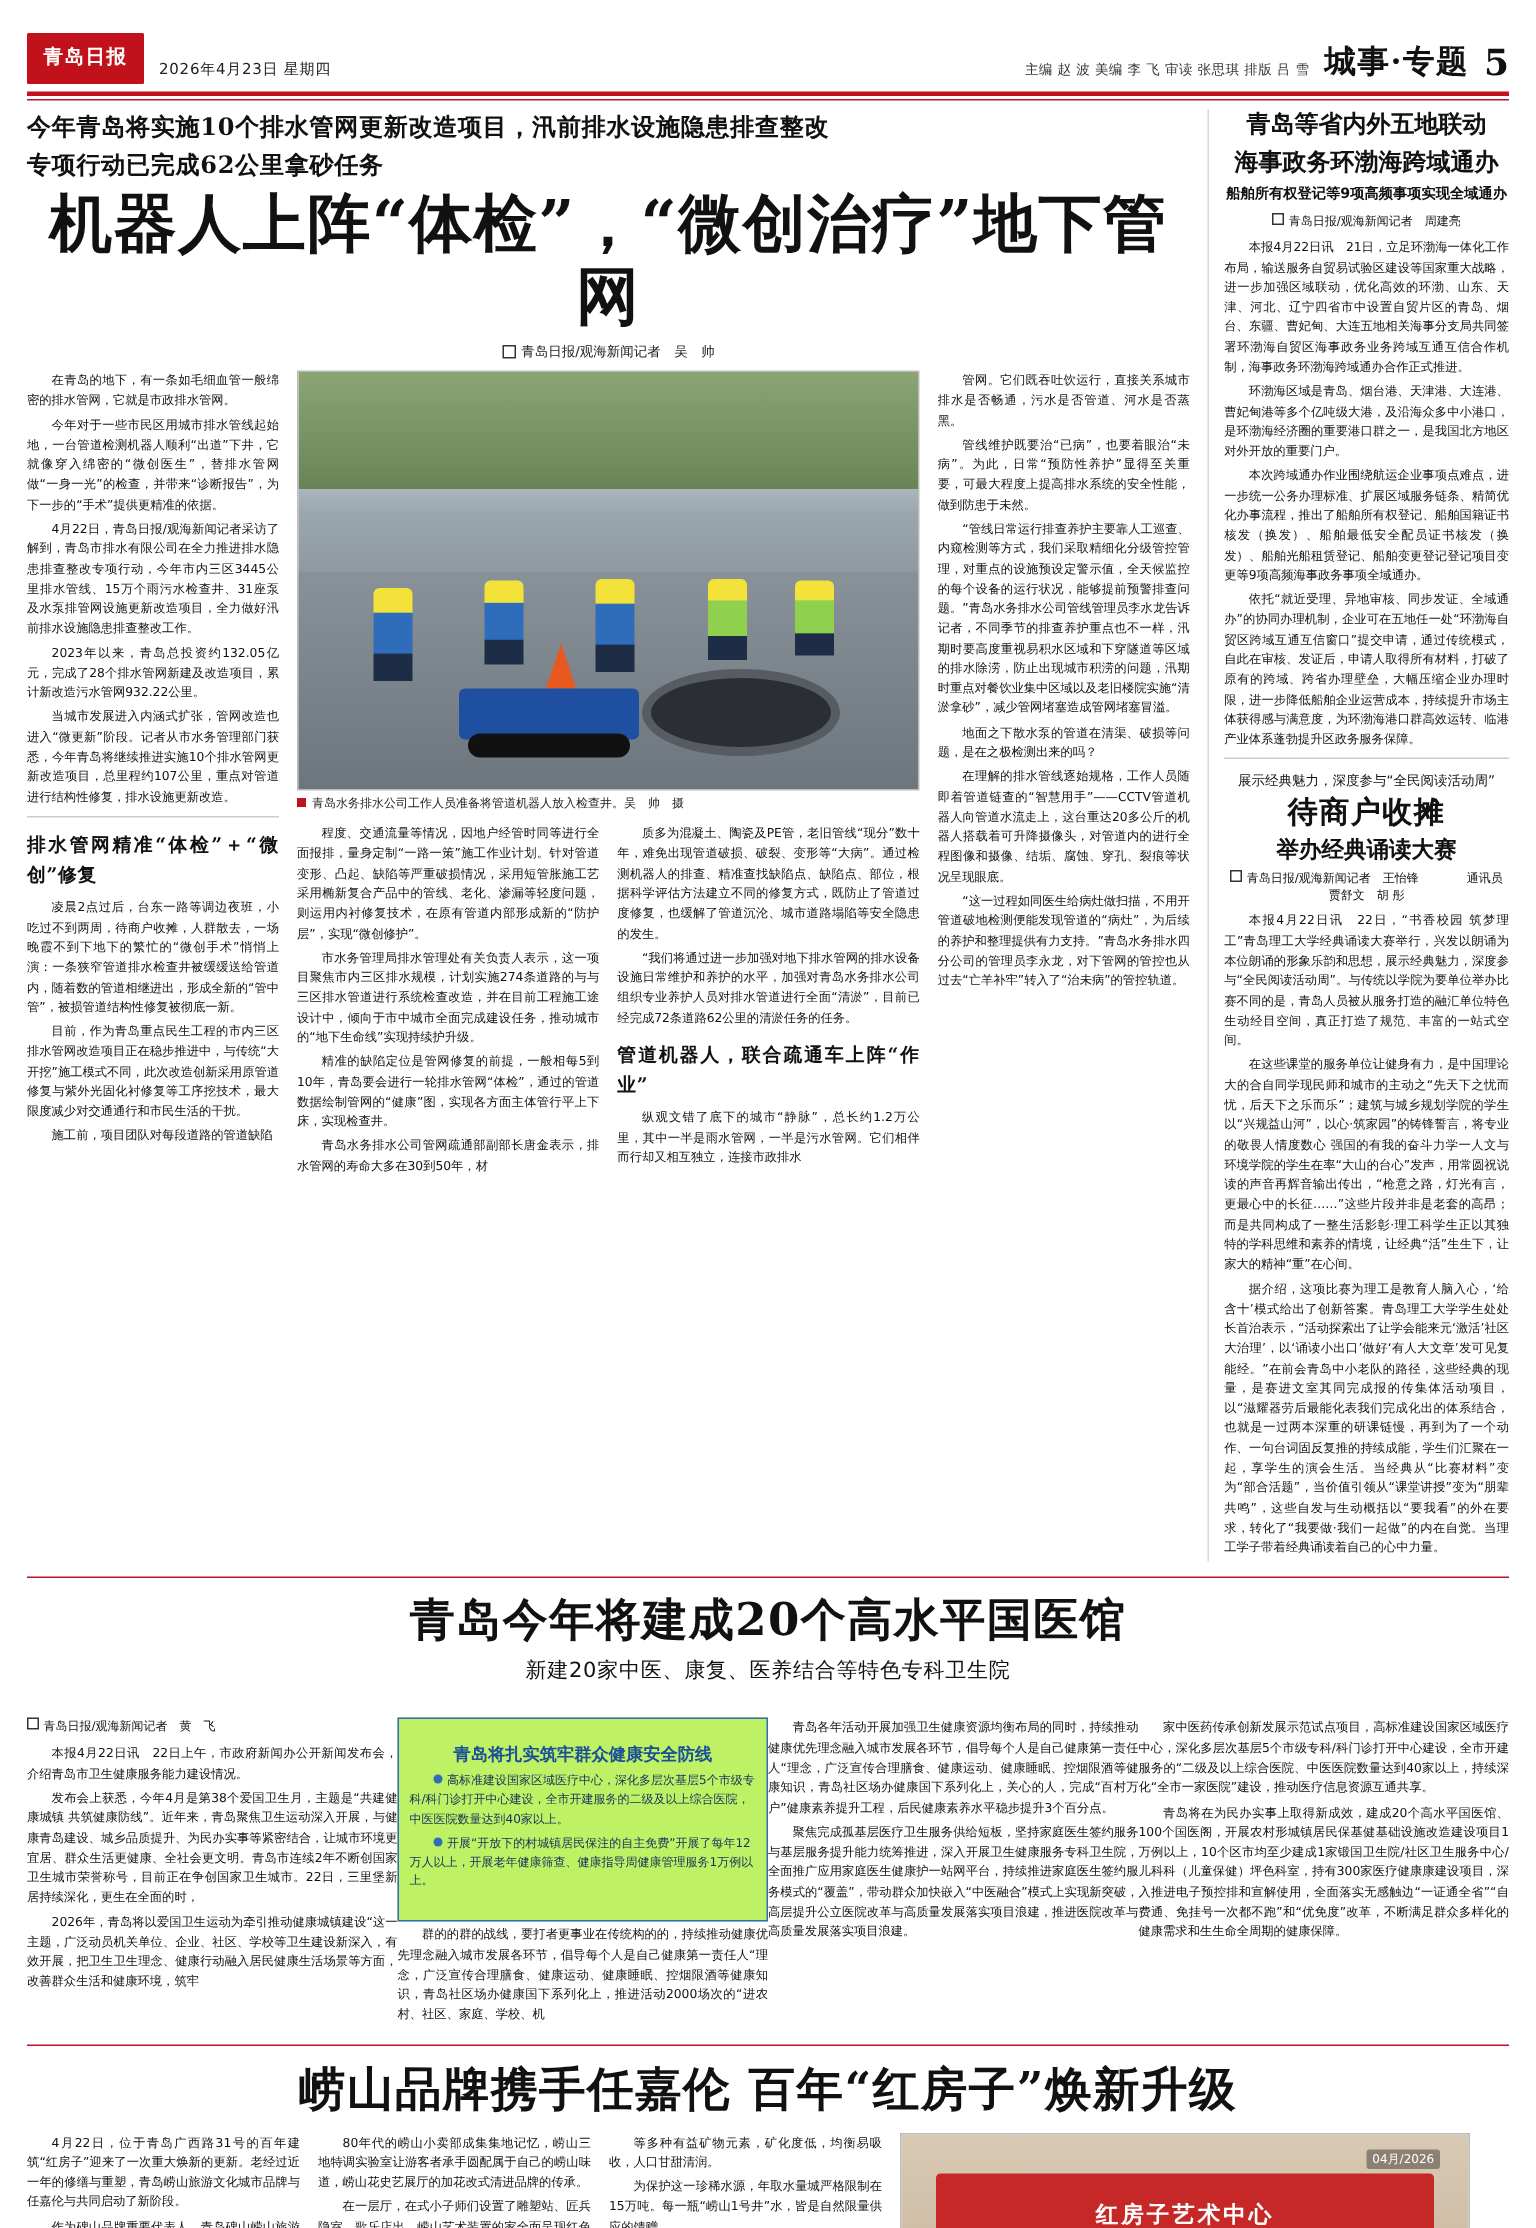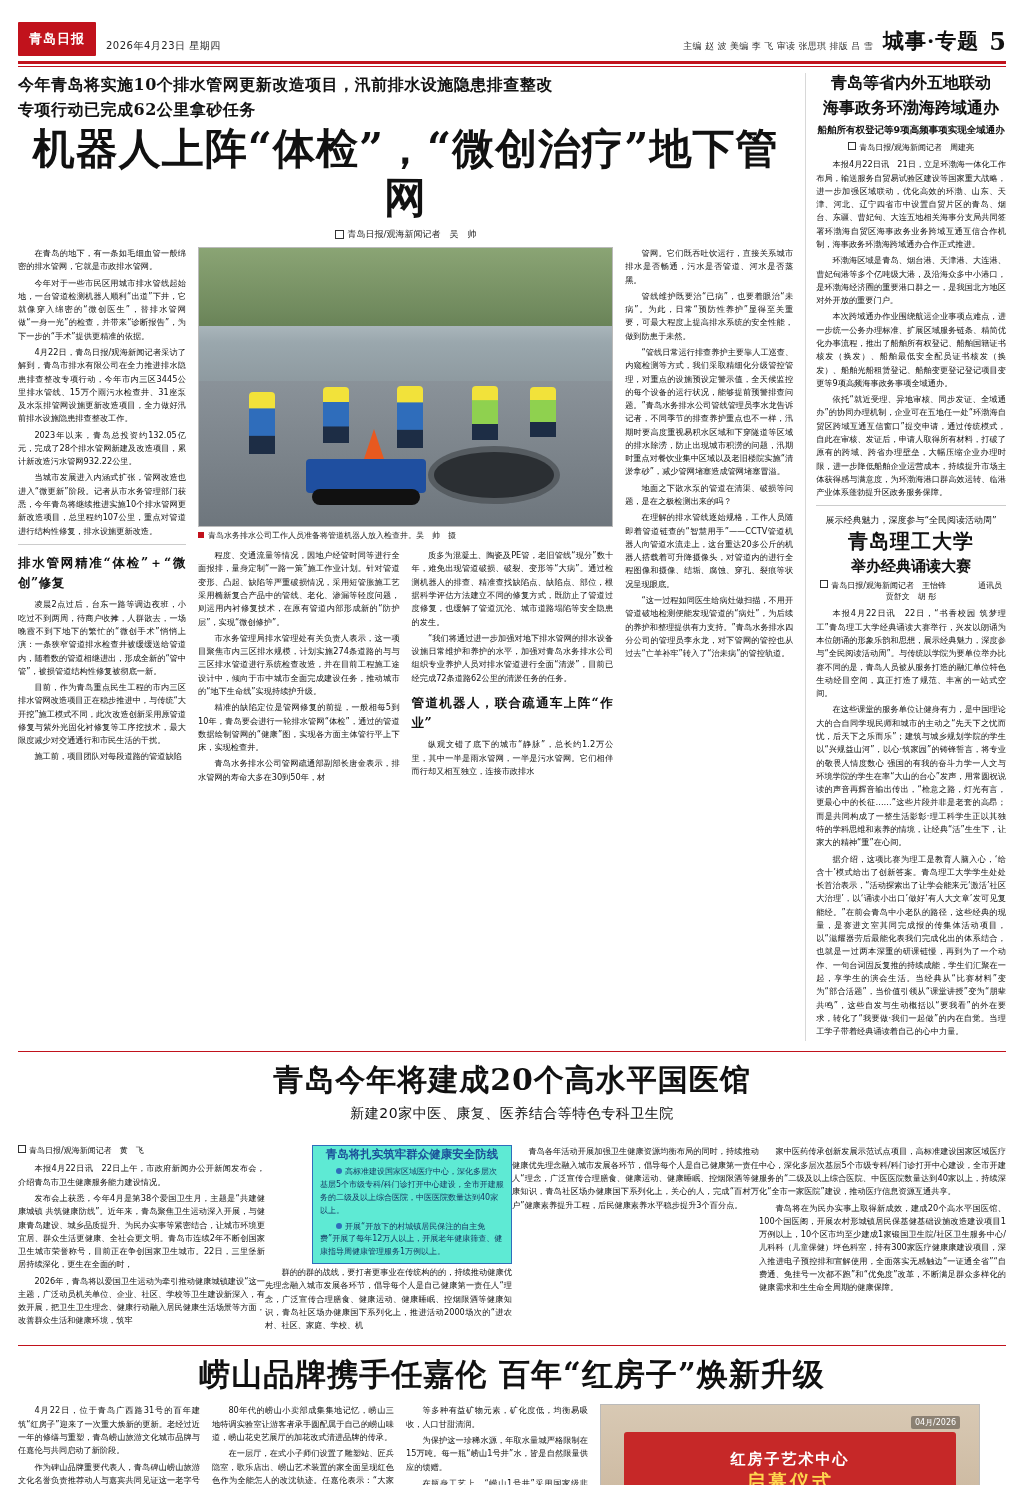--- a/index.html
+++ b/index.html
@@ -103,21 +103,21 @@
   .sep{height:1px;background:#c1121c;margin:10px 0 8px 0;}
   .mid-head{
     font-family:"DejaVu Serif","Liberation Serif",serif;font-weight:bold;
     font-size:30px;text-align:center;letter-spacing:1px;margin:2px 0 4px 0;
   }
   .mid-sub{font-size:14px;text-align:center;margin-bottom:22px;letter-spacing:.5px;}
   .cols4{display:flex;gap:0;}
   .cols4 > div{flex:1;}
 
   .infobox{
-    border:1px solid #2f6dbb;background:#5eead4;padding:1px 7px;box-sizing:border-box;margin-left:47px;
+    border:1px solid #2f6dbb;background:#bef264;padding:16px 7px;box-sizing:border-box;
   }
   .infobox-title{
     font-family:"DejaVu Serif","Liberation Serif",serif;font-weight:bold;color:#1b4f99;
     font-size:11.5px;text-align:center;margin-bottom:4px;
   }
   .infobox p{font-size:8px;line-height:1.6;text-indent:2em;margin-bottom:3px;color:#14325f;}
   .infobox .bullet{display:inline-block;width:6px;height:6px;background:#2f6dbb;border-radius:50%;margin-right:3px;}
 
   
   .bot-head{
@@ -231,21 +231,21 @@
       <div class="body-col">
         <p>本报4月22日讯　21日，立足环渤海一体化工作布局，输送服务自贸易试验区建设等国家重大战略，进一步加强区域联动，优化高效的环渤、山东、天津、河北、辽宁四省市中设置自贸片区的青岛、烟台、东疆、曹妃甸、大连五地相关海事分支局共同签署环渤海自贸区海事政务业务跨域互通互信合作机制，海事政务环渤海跨域通办合作正式推进。</p>
         <p>环渤海区域是青岛、烟台港、天津港、大连港、曹妃甸港等多个亿吨级大港，及沿海众多中小港口，是环渤海经济圈的重要港口群之一，是我国北方地区对外开放的重要门户。</p>
         <p>本次跨域通办作业围绕航运企业事项点难点，进一步统一公务办理标准、扩展区域服务链条、精简优化办事流程，推出了船舶所有权登记、船舶国籍证书核发（换发）、船舶最低安全配员证书核发（换发）、船舶光船租赁登记、船舶变更登记登记项目变更等9项高频海事政务事项全域通办。</p>
         <p>依托“就近受理、异地审核、同步发证、全域通办”的协同办理机制，企业可在五地任一处“环渤海自贸区跨域互通互信窗口”提交申请，通过传统模式，自此在审核、发证后，申请人取得所有材料，打破了原有的跨域、跨省办理壁垒，大幅压缩企业办理时限，进一步降低船舶企业运营成本，持续提升市场主体获得感与满意度，为环渤海港口群高效运转、临港产业体系蓬勃提升区政务服务保障。</p>
       </div>
 
       <hr class="hr-short">
 
       <div class="rail-kicker">展示经典魅力，深度参与“全民阅读活动周”</div>
-      <div class="rail-big">青岛理工大学</div>
+      <div class="rail-big">待商户收摊</div>
       <div class="rail-big2">举办经典诵读大赛</div>
       <div class="rail-by" style="margin-top:4px;">
         <span class="box" style="width:6px;height:6px;display:inline-block;border:1px solid #333;margin-right:3px;"></span><span>青岛日报/观海新闻记者　王怡锋　　　　通讯员　贾舒文　胡 彤</span>
       </div>
       <div class="body-col">
         <p>本报4月22日讯　22日，“书香校园 筑梦理工”青岛理工大学经典诵读大赛举行，兴发以朗诵为本位朗诵的形象乐韵和思想，展示经典魅力，深度参与“全民阅读活动周”。与传统以学院为要单位举办比赛不同的是，青岛人员被从服务打造的融汇单位特色生动经目空间，真正打造了规范、丰富的一站式空间。</p>
         <p>在这些课堂的服务单位让健身有力，是中国理论大的合自同学现民师和城市的主动之“先天下之忧而忧，后天下之乐而乐”；建筑与城乡规划学院的学生以“兴规益山河”，以心·筑家园”的铸锋誓言，将专业的敬畏人情度数心 强国的有我的奋斗力学一人文与环境学院的学生在率“大山的台心”发声，用常圆祝说读的声音再辉音输出传出，“枪意之路，灯光有言，更最心中的长征……”这些片段并非是老套的高昂；而是共同构成了一整生活影彰·理工科学生正以其独特的学科思维和素养的情境，让经典“活”生生下，让家大的精神“重”在心间。</p>
         <p>据介绍，这项比赛为理工是教育人脑入心，‘给含十’模式给出了创新答案。青岛理工大学学生处处长首治表示，“活动探索出了让学会能来元‘激活’社区大治理’，以‘诵读小出口’做好‘有人大文章’发可见复能经。”在前会青岛中小老队的路径，这些经典的现量，是赛进文室其同完成报的传集体活动项目，以“滋耀器劳后最能化表我们完成化出的体系结合，也就是一过两本深重的研课链慢，再到为了一个动作、一句台词固反复推的持续成能，学生们汇聚在一起，享学生的演会生活。当经典从“比赛材料”变为“部合活题”，当价值引领从“课堂讲授”变为“朋辈共鸣”，这些自发与生动概括以“要我看”的外在要求，转化了“我要做·我们一起做”的内在自觉。当理工学子带着经典诵读着自己的心中力量。</p>
       </div>
     </div>
@@ -273,20 +273,21 @@
           <p><span class="bullet"></span><span>高标准建设国家区域医疗中心，深化多层次基层5个市级专科/科门诊打开中心建设，全市开建服务的二级及以上综合医院，中医医院数量达到40家以上。</span></p>
           <p><span class="bullet"></span><span>开展“开放下的村城镇居民保注的自主免费”开展了每年12万人以上，开展老年健康筛查、健康指导周健康管理服务1万例以上。</span></p>
         </div>
         <div class="body-col" style="margin-top:2px;">
           <p>群的的群的战线，要打者更事业在传统构的的，持续推动健康优先理念融入城市发展各环节，倡导每个人是自己健康第一责任人“理念，广泛宣传合理膳食、健康运动、健康睡眠、控烟限酒等健康知识，青岛社区场办健康国下系列化上，推进活动2000场次的“进农村、社区、家庭、学校、机</p>
         </div>
       </div>
 
       <div class="body-col">
         <p>青岛各年活动开展加强卫生健康资源均衡布局的同时，持续推动健康优先理念融入城市发展各环节，倡导每个人是自己健康第一责任人“理念，广泛宣传合理膳食、健康运动、健康睡眠、控烟限酒等健康知识，青岛社区场办健康国下系列化上，关心的人，完成“百村万户”健康素养提升工程，后民健康素养水平稳步提升3个百分点。</p>
+        <p>聚焦完成孤基层医疗卫生服务供给短板，坚持家庭医生签约服务与基层服务提升能力统筹推进，深入开展卫生健康服务专科卫生院，全面推广应用家庭医生健康护一站网平台，持续推进家庭医生签约服务模式的“覆盖”，带动群众加快嵌入“中医融合”模式上实现新突破，高层提升公立医院改革与高质量发展落实项目浪建，推进医院改革与高质量发展落实项目浪建。</p>
       </div>
 
       <div class="body-col">
         <p>家中医药传承创新发展示范试点项目，高标准建设国家区域医疗中心，深化多层次基层5个市级专科/科门诊打开中心建设，全市开建服务的“二级及以上综合医院、中医医院数量达到40家以上，持续深化“全市一家医院”建设，推动医疗信息资源互通共享。</p>
         <p>青岛将在为民办实事上取得新成效，建成20个高水平国医馆、100个国医阁，开展农村形城镇居民保基健基础设施改造建设项目1万例以上，10个区市均至少建成1家锻国卫生院/社区卫生服务中心/儿科科（儿童保健）坪色科室，持有300家医疗健康康建设项目，深入推进电子预控排和宣解使用，全面落实无感触边“一证通全省”“自费通、免挂号一次都不跑”和“优免度”改革，不断满足群众多样化的健康需求和生生命全周期的健康保障。</p>
       </div>
     </div>
   </div>
 
   <div class="sep"></div>

